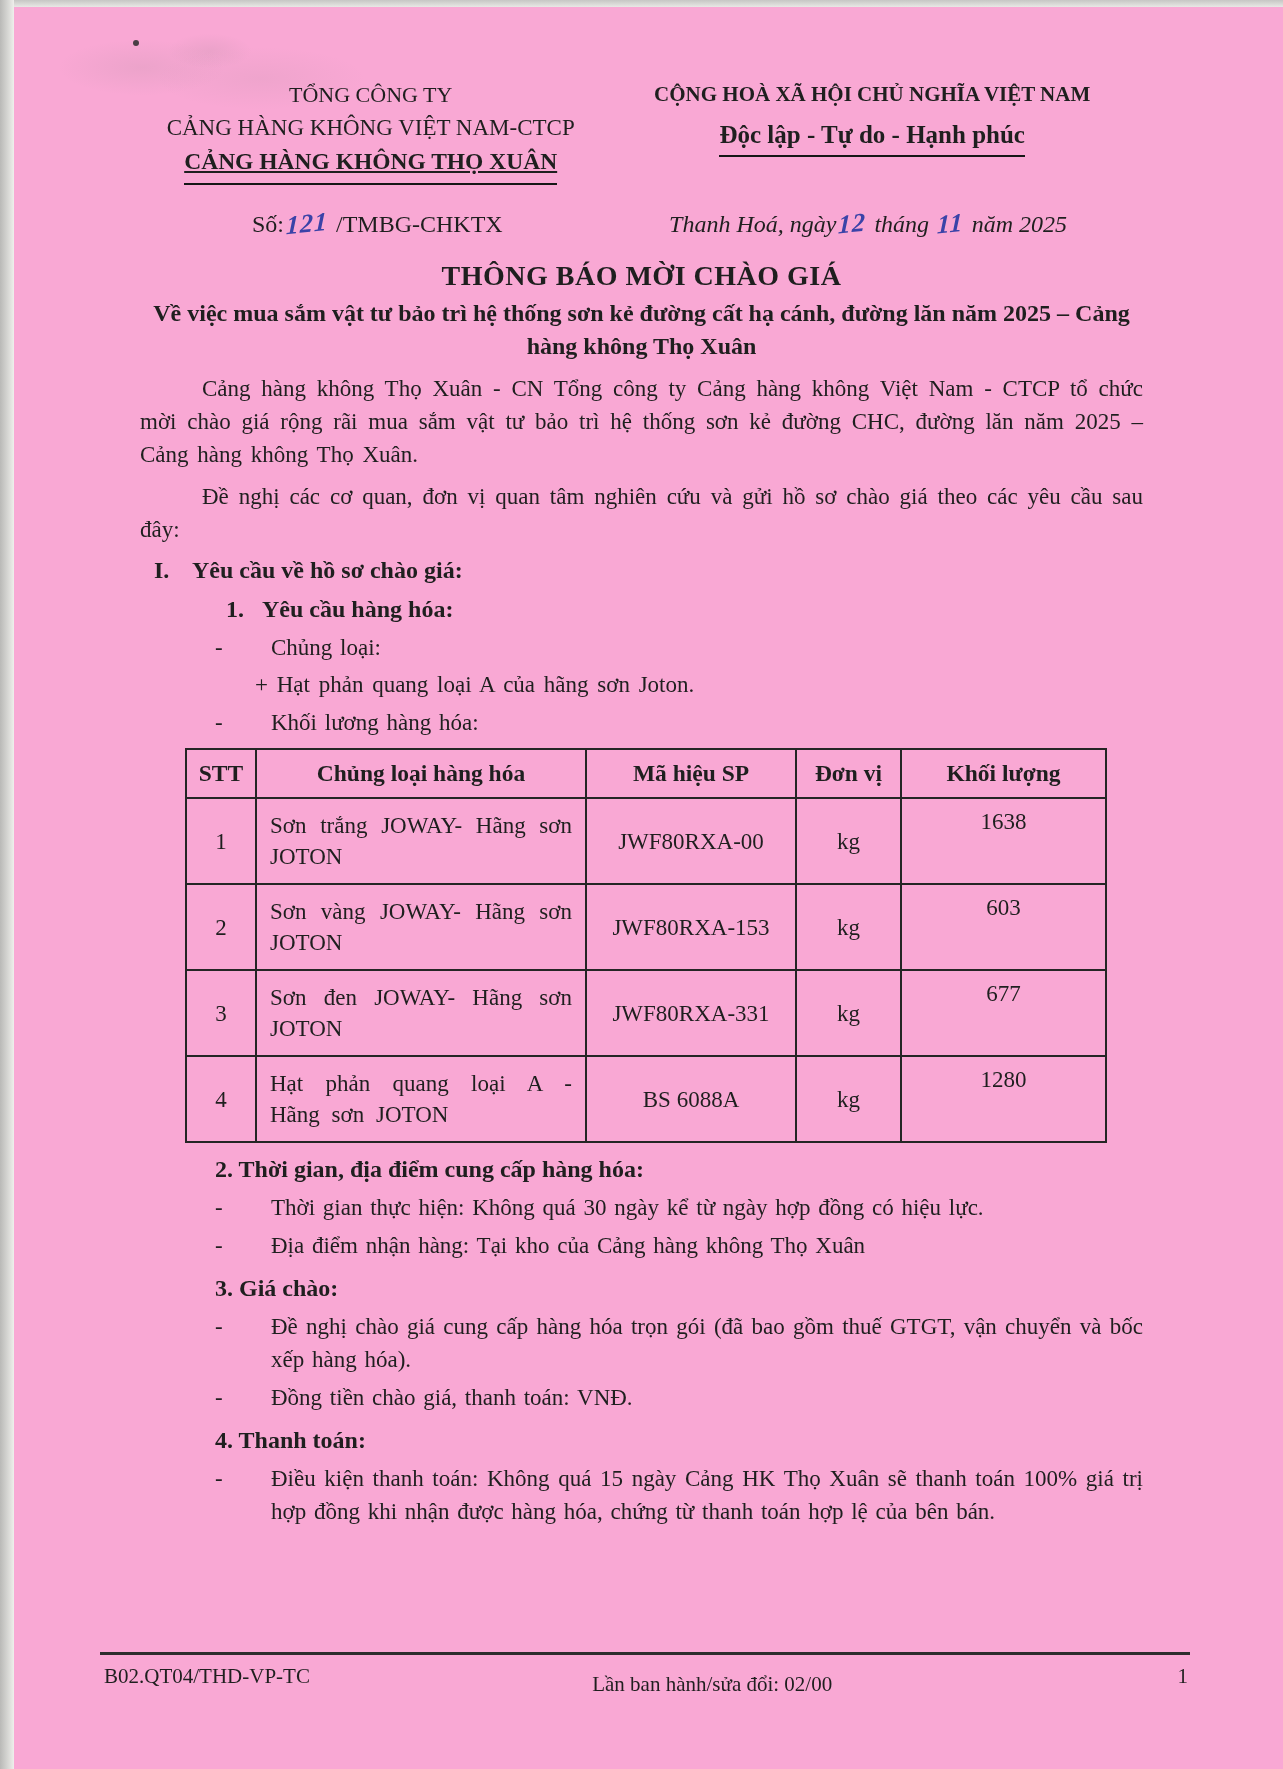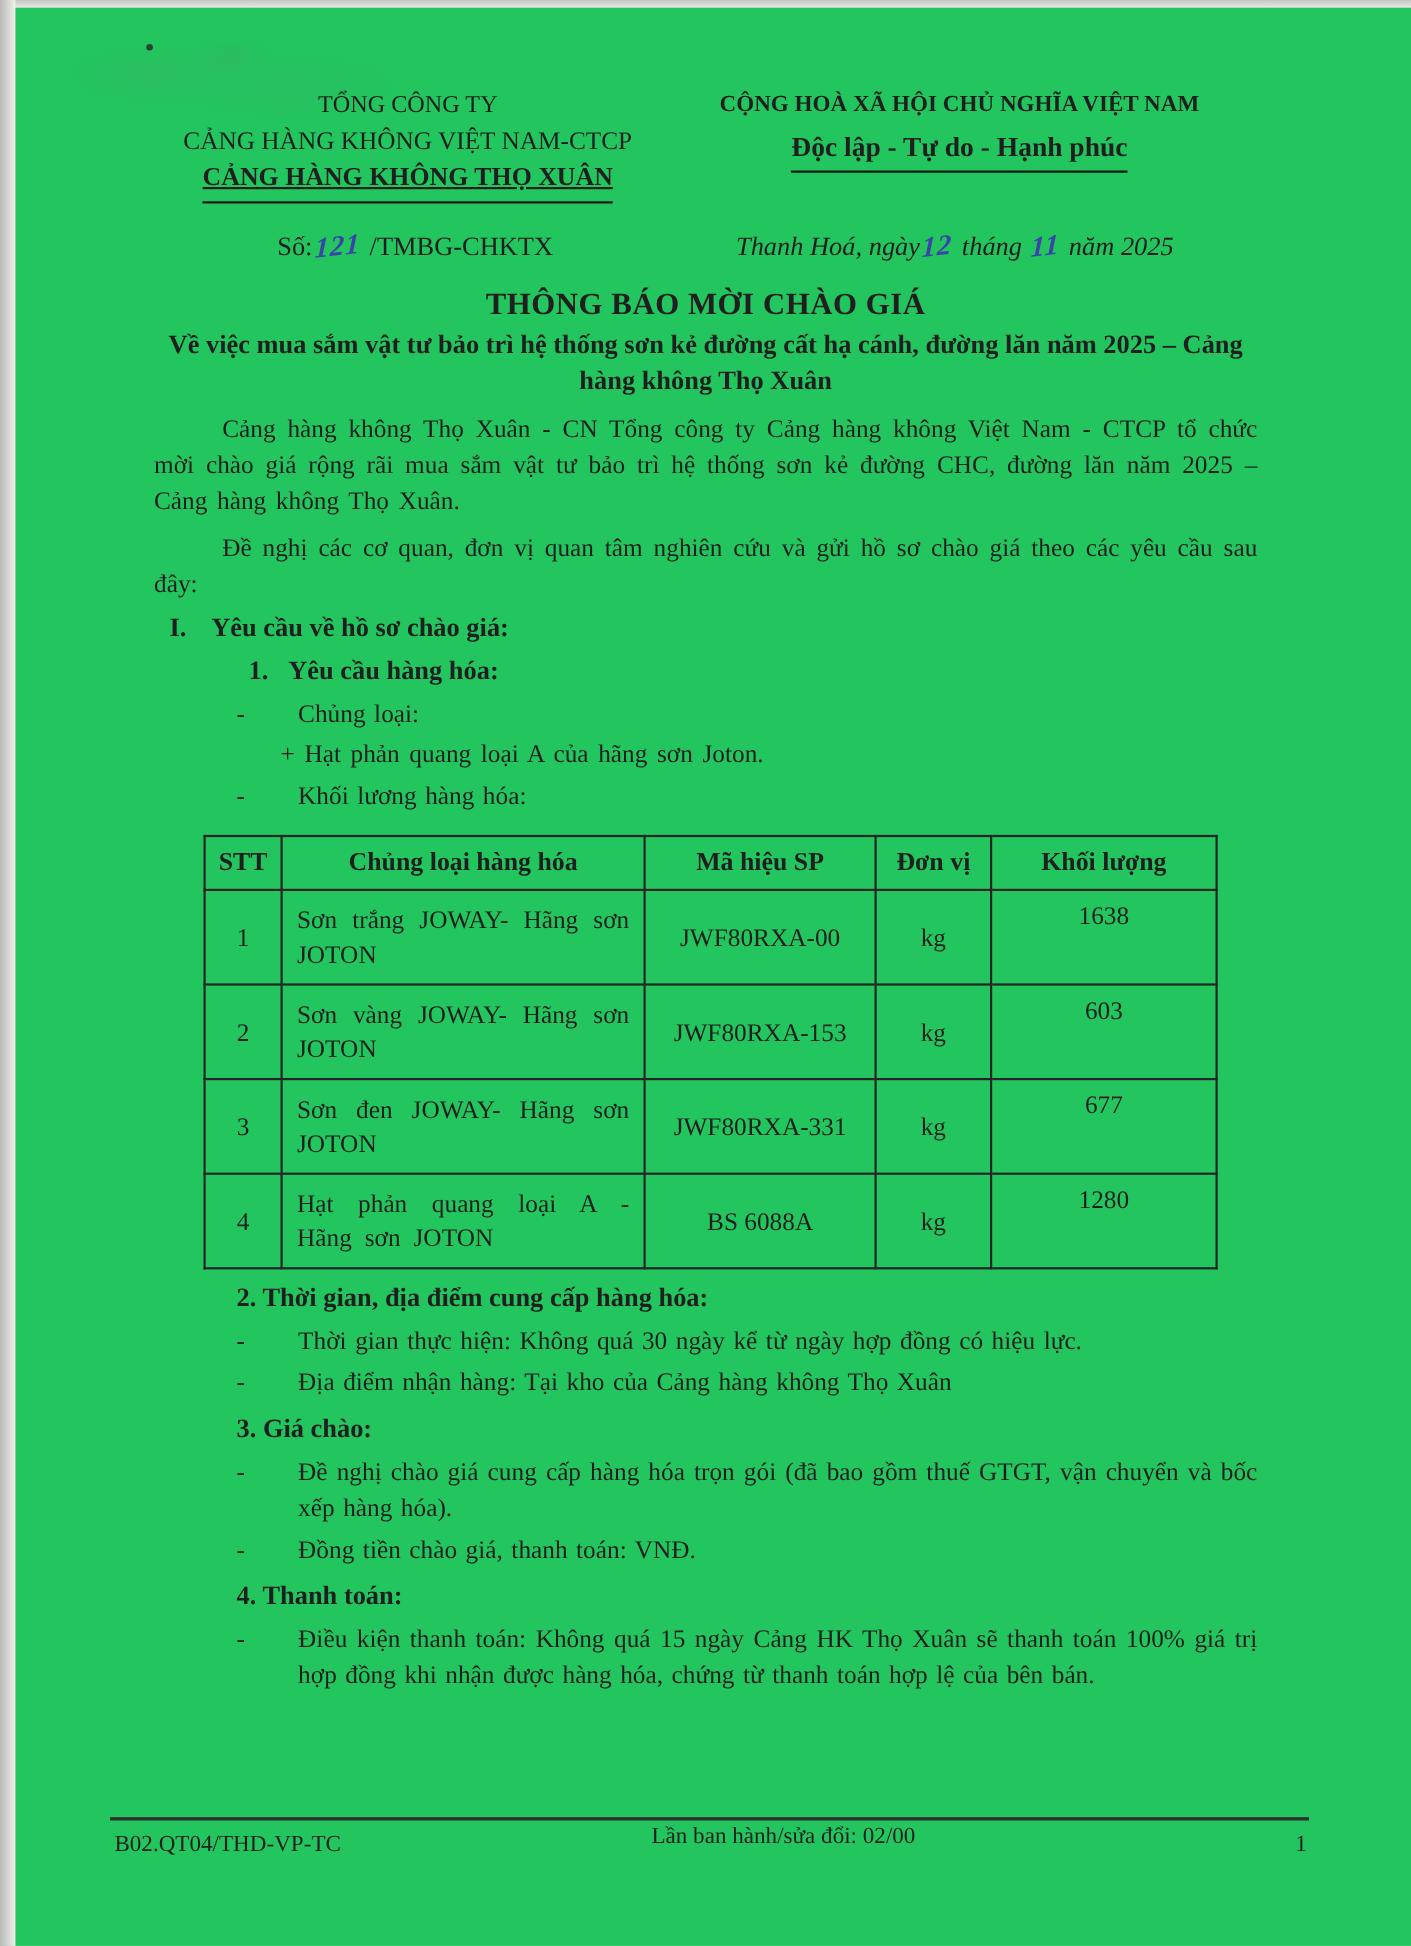--- a/index.html
+++ b/index.html
@@ -4,21 +4,21 @@
 <style>
   html, body { margin: 0; padding: 0; }
   body {
     width: 1283px; height: 1769px;
     font-family: "Liberation Serif", "DejaVu Serif", serif;
     background: #ffffff;
   }
   .page {
     position: relative;
     width: 1283px; height: 1769px;
-    background: #22c55e;
+    background: #f9a8d4;
     overflow: hidden;
     color: #1f1f1f;
   }
   
   .edge-left {
     position: absolute; left: 0; top: 0; width: 14px; height: 100%;
     background: linear-gradient(to right, #b9b9b7, #dededb 70%, #efefec);
   }
   .edge-top {
     position: absolute; left: 0; top: 0; width: 100%; height: 7px;
@@ -75,21 +75,21 @@
   .h-sub1 { display: flex; font-weight: bold; font-size: 24px; margin-top: 6px; padding-left: 86px; }
   .h-sub1 .num { width: 36px; }
 
   .li { display: flex; padding-left: 75px; margin-top: 5px; }
   .li .marker { width: 40px; flex: none; }
   .li .li-text { flex: 1; text-align: justify; word-spacing: 2px; margin-left: 16px; }
 
   .plus-para { padding-left: 115px; text-align: justify; margin-top: 4px; word-spacing: 3px; }
 
   
-  table.goods { border-collapse: collapse; margin-left: 45px; margin-top: 19px; table-layout: fixed; }
+  table.goods { border-collapse: collapse; margin-left: 45px; margin-top: 9px; table-layout: fixed; }
   table.goods col.c1 { width: 70px; }
   table.goods col.c2 { width: 330px; }
   table.goods col.c3 { width: 210px; }
   table.goods col.c4 { width: 105px; }
   table.goods col.c5 { width: 205px; }
   table.goods th, table.goods td { border: 2.5px solid #252525; }
   table.goods th { font-size: 23.5px; font-weight: bold; padding: 7px 2px; text-align: center; }
   td.c-stt { text-align: center; vertical-align: middle; padding: 6px 2px; }
   td.c-name { text-align: justify; vertical-align: middle; padding: 11px 13px; line-height: 31px; word-spacing: 6px; }
   td.c-code { text-align: center; vertical-align: middle; padding: 6px 2px; }
@@ -99,21 +99,21 @@
   
   .h-sec { padding-left: 75px; font-weight: bold; font-size: 24px; margin-top: 10px; }
 
   
   .footer {
     position: absolute; left: 100px; top: 1652px; width: 1090px;
     border-top: 3px solid #2e2e2e; padding-top: 5px;
     font-size: 21px; line-height: 26px;
   }
   .footer .f-left { position: absolute; left: 4px; top: 8px; }
-  .footer .f-center { position: absolute; left: 50%; top: 0; transform: translateX(-22%); }
+  .footer .f-center { position: absolute; left: 50%; top: 16px; transform: translateX(-22%); }
   .footer .f-right { position: absolute; right: 2px; top: 8px; }
 </style>
 </head>
 <body>
 
 <div class="page">
   <div class="edge-top"></div>
   <div class="edge-left"></div>
   <div class="smudge"></div>
   <div class="dot"></div>

